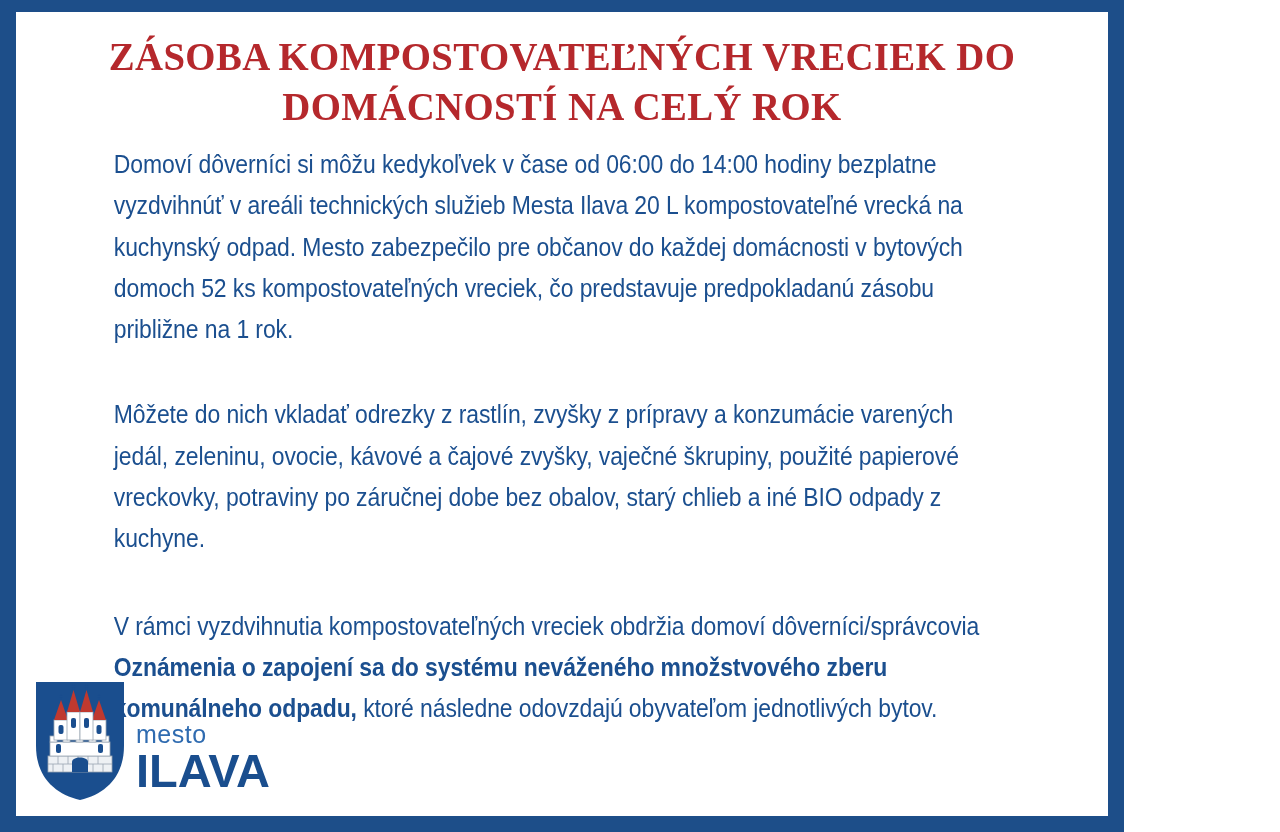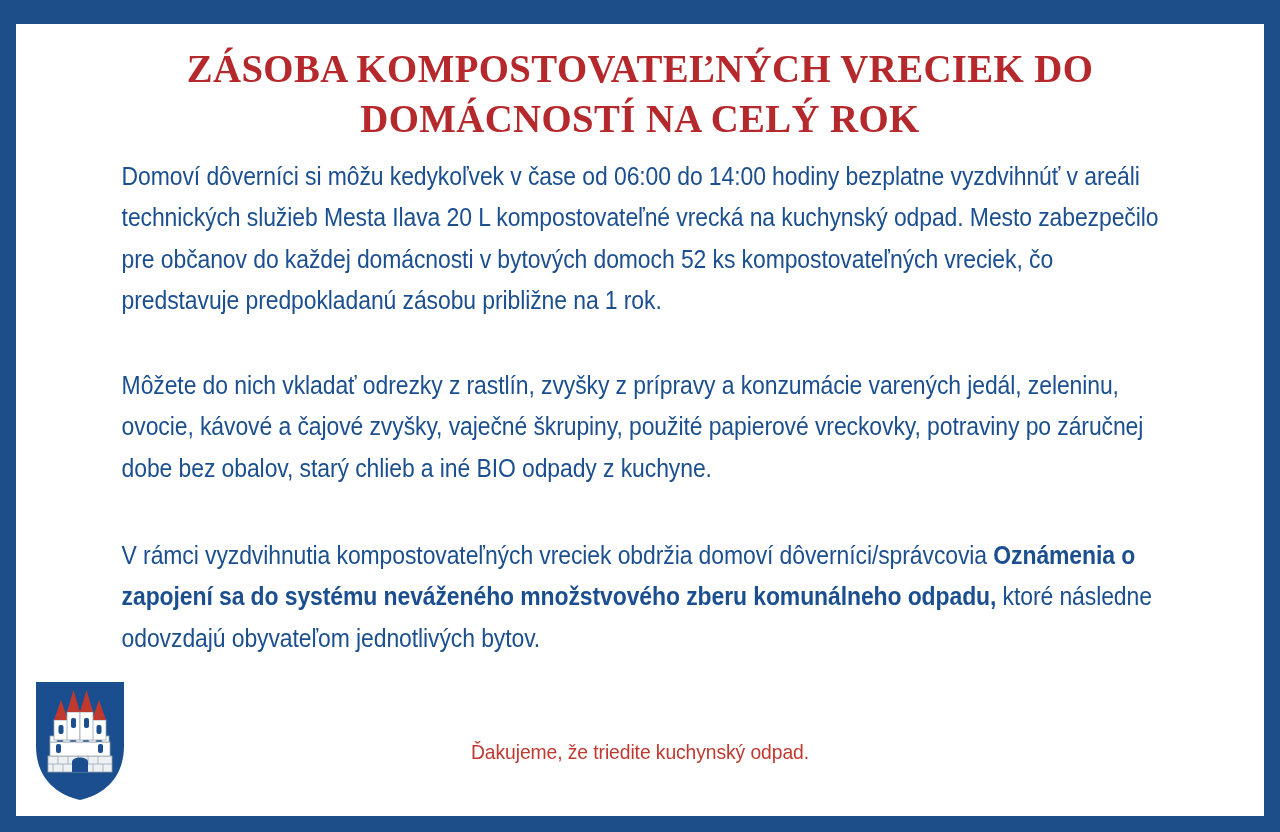--- a/index.html
+++ b/index.html
@@ -10,25 +10,25 @@
   body {
     width: 1280px;
     height: 832px;
     overflow: hidden;
     background: #ffffff;
     font-family: "Liberation Sans", sans-serif;
   }
 
   #poster {
     position: relative;
-    width: 1280px;
+    width: 1124px;
     height: 832px;
     box-sizing: border-box;
     background: var(--frame, #1d4e89);
-    padding: 24px 16px 16px 16px;
+    padding: 12px 16px 16px 16px;
   }
 
   #sheet {
     position: relative;
     width: 100%;
     height: 100%;
     background: #ffffff;
     box-sizing: border-box;
     padding: 0;
     overflow: hidden;
@@ -142,23 +142,20 @@
     <div class="body-block">
 
       <p class="para">Domoví dôverníci si môžu kedykoľvek v čase od 06:00 do 14:00 hodiny bezplatne vyzdvihnúť v areáli technických služieb Mesta Ilava 20 L kompostovateľné vrecká na kuchynský odpad. Mesto zabezpečilo pre občanov do každej domácnosti v bytových domoch 52 ks kompostovateľných vreciek, čo predstavuje predpokladanú zásobu približne na 1 rok.</p>
 
       <p class="para gap-1">Môžete do nich vkladať odrezky z rastlín, zvyšky z prípravy a konzumácie varených jedál, zeleninu, ovocie, kávové a čajové zvyšky, vaječné škrupiny, použité papierové vreckovky, potraviny po záručnej dobe bez obalov, starý chlieb a iné BIO odpady z kuchyne.</p>
 
       <p class="para gap-2"><span>V rámci vyzdvihnutia kompostovateľných vreciek obdržia domoví dôverníci/správcovia </span><b class="strong">Oznámenia o zapojení sa do systému neváženého množstvového zberu komunálneho odpadu,</b><span> ktoré následne odovzdajú obyvateľom jednotlivých bytov.</span></p>
 
     </div>
 
-    <div class="thanks-wrap">
-      <p class="thanks">Ďakujeme, že triedite kuchynský odpad.</p>
-    </div>
 
     <div class="logo">
       <span class="crest-wrap">
         <svg class="crest" viewBox="0 0 92 122" xmlns="http://www.w3.org/2000/svg" aria-hidden="true">
 
           <path d="M2 2 H90 V66 C90 96 72 114 46 120 C20 114 2 96 2 66 Z" fill="#1a4e8e"></path>
 
           <g>
 
             <rect x="14" y="76" width="64" height="16" fill="#eef1f4" stroke="#9aa6b2" stroke-width="0.8"></rect>
@@ -213,16 +210,20 @@
               <line x1="65" y1="14" x2="65" y2="20"></line>
                 <line x1="62.5" y1="16.5" x2="67.5" y2="16.5"></line>
               <line x1="39.5" y1="4" x2="39.5" y2="10"></line>
                 <line x1="37" y1="6.5" x2="42" y2="6.5"></line>
               <line x1="52.5" y1="4" x2="52.5" y2="10"></line>
                 <line x1="50" y1="6.5" x2="55" y2="6.5"></line>
             </g>
           </g>
         </svg>
       </span>
+      <span class="logo-text">
+        <span class="logo-mesto">mesto</span>
+        <span class="logo-ilava">ILAVA</span>
+      </span>
     </div>
 
   </div>
 </div>
 
 </body></html>

